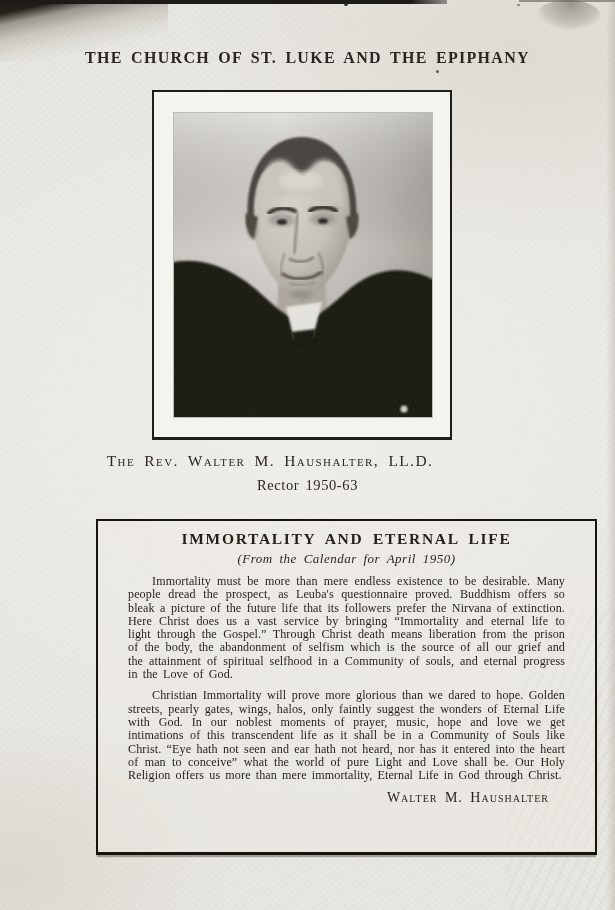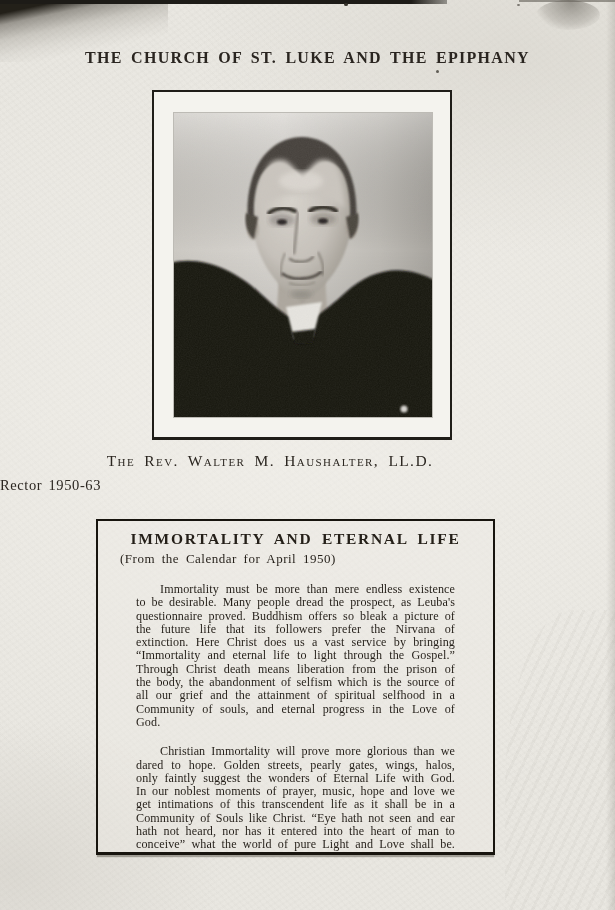--- a/index.html
+++ b/index.html
@@ -44,41 +44,41 @@
   .photo{
     position:absolute;left:20px;top:21px;width:258px;height:304px;
     box-shadow:0 0 0 1px rgba(86,82,74,0.35);background:#cfccc6;
   }
   .photo svg{display:block;}
   .caption-name{
     position:absolute;left:0;top:452px;width:540px;text-align:center;
     font-variant:small-caps;font-size:15.5px;letter-spacing:1.4px;word-spacing:4px;color:#2b2620;
   }
   .caption-tenure{
-    position:absolute;left:0;top:477px;width:615px;text-align:left;
+    position:absolute;left:0;top:477px;width:615px;text-align:center;
     font-size:14.5px;letter-spacing:.6px;word-spacing:2px;color:#2b2620;
   }
   
   .article-box{
-    position:absolute;left:96px;top:519px;width:399px;height:336px;box-sizing:border-box;
+    position:absolute;left:96px;top:519px;width:501px;height:336px;box-sizing:border-box;
     border:solid #17140e;border-width:2px 2px 3px;
     padding:9px 22px 24px;overflow:hidden;
     box-shadow:0 3px 1px -1px rgba(104,100,90,0.55);
     background:rgba(238,236,230,0.35);
   }
   .article-heading{
     text-align:center;font-size:15.5px;font-weight:bold;letter-spacing:1.7px;word-spacing:4px;
     margin:0 0 3px;color:#241f18;
   }
   .article-source{
-    text-align:left;font-size:13px;letter-spacing:.5px;word-spacing:3px;
+    text-align:center;font-style:italic;font-size:13px;letter-spacing:.5px;word-spacing:3px;
     margin:0 0 6px;
   }
   .article-box p{
-    margin:16px;font-size:12.1px;line-height:13.3px;text-align:justify;text-indent:24px;
+    margin:8px;font-size:12.1px;line-height:13.3px;text-align:justify;text-indent:24px;
     word-spacing:2px;letter-spacing:.1px;color:#241f19;
   }
   .article-box p + p{margin-top:2px;}
   .article-signature{
     margin-top:0;text-align:right;padding-right:24px;
     font-variant:small-caps;font-size:14px;letter-spacing:1px;word-spacing:3px;color:#241f19;
   }
 </style>
 </head>
 <body>

